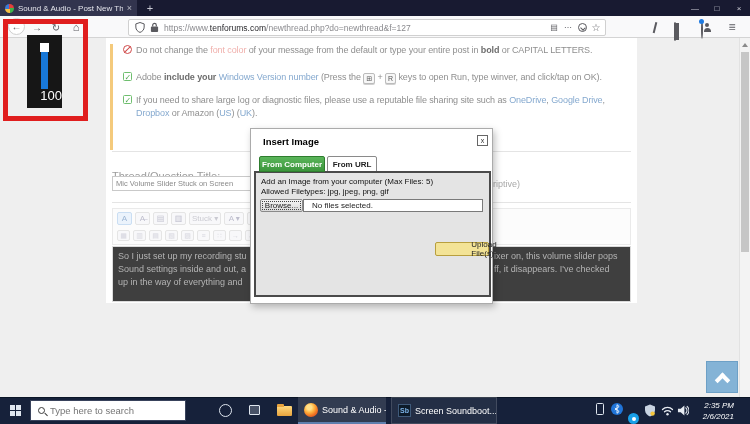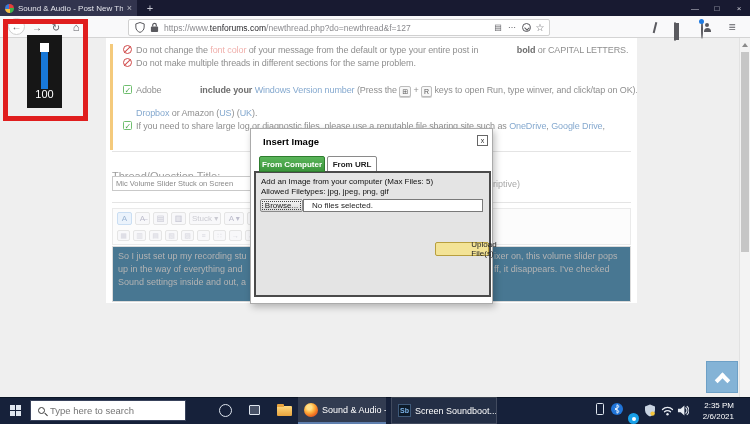--- a/index.html
+++ b/index.html
@@ -15,21 +15,21 @@
              background: conic-gradient(#e4413a 0 90deg, #3bb54a 90deg 180deg, #f6c142 180deg 270deg, #3a7bd5 270deg 360deg); }
   .tab-title { font-size:8px; color:#e2e3ea; white-space:nowrap; overflow:hidden; flex:1; }
   .tab-close { font-size:9px; color:#b9bac4; cursor:default; }
   .newtab { left:142px; top:0; width:16px; height:16px; color:#c9cad4; font-size:11px; display:flex; align-items:center; justify-content:center; }
   .winctl { top:0; width:22px; height:16px; color:#cfd0d9; font-size:8px; display:flex; align-items:center; justify-content:center; }
 
   
   .navbar { left:0; top:16px; width:750px; height:22px; background:#f9f9fa; border-bottom:1px solid #d4d4d4; }
   .navbtn { color:#5a5a5f; font-size:10px; display:flex; align-items:center; justify-content:center; }
   .backbtn { left:8px; top:18px; width:17px; height:17px; background:#fff; border:1px solid #cfcfcf; border-radius:50%; }
-  .urlbar { left:128px; top:19px; width:422px; height:17px; background:#fff; border:1px solid #d0d0d0; border-radius:2px; display:flex; align-items:center; }
+  .urlbar { left:128px; top:19px; width:478px; height:17px; background:#fff; border:1px solid #d0d0d0; border-radius:2px; display:flex; align-items:center; }
   .urltext { font-size:8.5px; white-space:nowrap; overflow:hidden; }
   .u-gray { color:#8a8a8e; } .u-dark { color:#2a2a2e; }
   .pageact { color:#5a5a5f; font-size:8px; display:flex; align-items:center; justify-content:center; width:14px; }
   .pocket { width:9px; height:9px; border:1.2px solid #5a5a5f; border-radius:50%; position:relative; }
   .pocket::after { content:""; position:absolute; left:2px; top:1.5px; width:3px; height:3px; border-left:1.2px solid #5a5a5f; border-bottom:1.2px solid #5a5a5f; transform:rotate(-45deg); }
   .libicon { width:9px; height:11px; background:
       linear-gradient(90deg, #5a5a5f 0 1.5px, transparent 1.5px 3.5px, #5a5a5f 3.5px 5px, transparent 5px); position:relative; }
   .libicon::after { content:""; position:absolute; left:6px; top:0; width:1.5px; height:11px; background:#5a5a5f; transform:rotate(14deg); }
   .sbicon { width:12px; height:10px; border:1.2px solid #5a5a5f; border-radius:1px; position:relative; }
   .sbicon::after { content:""; position:absolute; left:0; top:0; width:4px; height:100%; background:#5a5a5f; }
@@ -40,38 +40,38 @@
 
   
   .content { left:106px; top:38px; width:531px; height:265px; background:#fff; overflow:hidden; }
   .yellowbar { left:4px; top:6px; width:3px; height:106px; background:#f4ca7c; }
   .rules { left:17px; top:6px; width:512px; font-size:9px; color:#8f8f8f; letter-spacing:-0.1px; }
   .rline { white-space:nowrap; height:13px; line-height:13px; }
   .noicon { display:inline-block; width:9px; height:9px; border:1.3px solid #d04a4a; border-radius:50%; position:relative; vertical-align:-1px; margin-right:4px; }
   .noicon::after { content:""; position:absolute; left:-1px; top:3px; width:9px; height:1.3px; background:#d04a4a; transform:rotate(-45deg); }
   .okicon { display:inline-block; width:9px; height:9px; border:1.3px solid #6fbf6f; border-radius:1.5px; position:relative; vertical-align:-1px; margin-right:4px; color:#55a855; }
   .okicon::after { content:"✓"; position:absolute; left:0.5px; top:-2.5px; font-size:8px; }
-  .lnk { color:#85a9cf; } .pinklnk { color:#f0b0ac; } .bld { font-weight:bold; color:#6e6e6e;margin-left:36px; }
+  .lnk { color:#85a9cf; } .pinklnk { color:#f0b0ac; } .bld { font-weight:bold; color:#6e6e6e; }
   .kbd { display:inline-block; min-width:10px; padding:0 2px; border:1px solid #bcbcbc; background:#f7f7f7;
          border-radius:2px; box-shadow:0 1px 0 #d0d0d0; font-size:7px; color:#555; text-align:center; line-height:9px; vertical-align:-1px; }
   .divline { height:1px; background:#e4e4e4; }
   .fieldlabel { font-size:11px; color:#9c9c9c; }
   .titleinput { left:6px; top:138px; width:352px; height:15px; border:1px solid #c9c9c9; background:#fff;
                 font-size:7.5px; color:#8a8a8a; padding:0 3px; font-family:"Liberation Sans",sans-serif; }
   .hinttail { left:387px; top:141px; font-size:9px; color:#a9a9a9; }
 
   
   .ed-toolbar { left:6px; top:170px; width:519px; height:37px; border:1px solid #d9d9d9; background:#fbfbfb; opacity:.55; }
   .tbrow { position:absolute; left:4px; display:flex; gap:3px; align-items:center; }
   .tb-icon { height:13px; min-width:15px; padding:0 2px; border:1px solid #d0d0d0; background:#f4f4f6; border-radius:2px;
              font-size:8px; color:#8a8aa6; display:inline-flex; align-items:center; justify-content:center; white-space:nowrap; }
   .tbactive { background:#dcebfb; border-color:#9fc4ea; color:#4a78b0; }
   .tbwide { min-width:30px; color:#a0a0ae; } .tbmid { min-width:20px; }
   .tb2 { height:11px; min-width:13px; font-size:7px; color:#b3b3c4; }
-  .ed-body { left:6px; top:208px; width:519px; height:56px; border:1px solid #cfcfcf; background:#0c4a6e; opacity:.75; }
+  .ed-body { left:6px; top:208px; width:519px; height:56px; border:1px solid #cfcfcf; background:#000000; opacity:.75; }
   .ed-text { font-size:9px; color:#9b9b9b; line-height:13px; white-space:nowrap; }
 
   
   .scrolltrack { left:739px; top:38px; width:11px; height:359px; background:#f3f3f3; border-left:1px solid #e2e2e2; }
   .scrollarrow { left:742px; top:43px; width:0; height:0; border-left:3px solid transparent; border-right:3px solid transparent; border-bottom:4px solid #8a8a8a; }
   .scrollthumb { left:741px; top:52px; width:8px; height:200px; background:#c6c6c6; }
   .backtotop { left:706px; top:361px; width:32px; height:32px; background:#84b3d6; border:1px solid #6da0c6; display:flex; align-items:center; justify-content:center; }
   .chev { width:11px; height:11px; border-left:4px solid #fff; border-top:4px solid #fff; transform:rotate(45deg) translate(2px,2px); }
 
   
@@ -91,21 +91,21 @@
   .filefield { left:47px; top:26px; width:180px; height:13px; background:#fff; border:1px solid #7a7a7a;
                font-size:8px; color:#222; display:flex; align-items:center; padding-left:8px; }
   .upload { left:179px; top:69px; width:54px; height:14px; background:#f3e396; border:1px solid #b89f3e; border-radius:2px;
             font-size:8px; color:#222; display:flex; align-items:center; justify-content:center;padding-left:44px; }
 
   
   .redbox { left:3px; top:19px; width:85px; height:102px; border:5px solid #e01e1e; z-index:40; }
   .volbox { left:27px; top:35px; width:35px; height:73px; background:#161616; z-index:30; }
   .volthumb { left:13px; top:8px; width:9px; height:9px; background:#fff; }
   .voltrack { left:14px; top:17px; width:7px; height:37px; background:#1878d8; }
-  .vollabel { left:0; top:53px; width:35px; text-align:center; font-size:11px; color:#fff; }
+  .vollabel { left:0; top:53px; width:35px; text-align:right; font-size:13px; color:#fff; }
 
   
   .taskbar { left:0; top:397px; width:750px; height:27px; background:#16213a; border-top:1px solid #0a1526; z-index:45; }
   .startlogo { left:10px; top:405px; width:5px; height:5px; background:#dfe6ef;
                box-shadow:6px 0 0 #dfe6ef, 0 6px 0 #dfe6ef, 6px 6px 0 #dfe6ef; }
   .searchbox { left:30px; top:400px; width:156px; height:21px; background:#fff; border:1px solid #39435c; display:flex; align-items:center; }
   .mag { width:7px; height:7px; border:1.4px solid #3a3a3a; border-radius:50%; margin:0 5px 0 7px; position:relative; }
   .mag::after { content:""; position:absolute; left:5px; top:5.5px; width:4px; height:1.4px; background:#3a3a3a; transform:rotate(45deg); }
   .searchtext { font-size:9.5px; color:#454545; border:none; outline:none; width:115px; font-family:"Liberation Sans",sans-serif; background:transparent; }
   .cortana { left:219px; top:404px; width:13px; height:13px; border:1.5px solid #dfe6ef; border-radius:50%; }
@@ -176,26 +176,25 @@
   <div class="abs" style="left:701px; top:21px;">
     <span class="acct"><span class="acct-dot"></span></span>
   </div>
   <div class="abs navbtn" style="left:725px; top:20px; width:14px; height:14px; font-size:12px;">≡</div>
 
   <div class="abs content">
     <div class="abs yellowbar"></div>
 
     <div class="abs rules">
       <div class="rline"><span class="noicon"></span><span>Do not change the </span><span class="pinklnk">font color</span><span> of your message from the default or type your entire post in </span><span class="bld">bold</span><span> or CAPITAL LETTERS.</span></div>
-      <div class="rline"><span class="noicon"></span><span>Do not make multiple threads in different sections for the same problem.</span></div>
       <div style="height:14px;"></div>
       <div class="rline"><span class="okicon"></span><span>Adobe </span><span class="bld">include your </span><span class="lnk">Windows Version number</span><span> (Press the </span><span class="kbd">⊞</span> <span>+</span> <span class="kbd">R</span><span> keys to open Run, type winver, and click/tap on OK).</span></div>
       <div style="height:10px;"></div>
+      <div class="rline"><span class="okicon"></span><span>If you need to share large log or diagnostic files, please use a reputable file sharing site such as </span><span class="lnk">OneDrive</span><span>, </span><span class="lnk">Google Drive</span><span>,</span></div>
       <div class="rline" style="padding-left:13px;"><span class="lnk">Dropbox</span><span> or Amazon (</span><span class="lnk">US</span><span>) (</span><span class="lnk">UK</span><span>).</span></div>
-      <div class="rline"><span class="okicon"></span><span>If you need to share large log or diagnostic files, please use a reputable file sharing site such as </span><span class="lnk">OneDrive</span><span>, </span><span class="lnk">Google Drive</span><span>,</span></div>
     </div>
 
     <div class="abs divline" style="left:6px; top:113px; width:519px;"></div>
     <div class="abs fieldlabel" style="left:6px; top:132px;">Thread/Question Title:</div>
     <input class="abs titleinput" value="Mic Volume Slider Stuck on Screen" style="">
     <div class="abs hinttail">riptive)</div>
     <div class="abs divline" style="left:6px; top:164px; width:519px;"></div>
 
     <div class="abs ed-toolbar">
       <div class="tbrow" style="top:3px;">
@@ -224,22 +223,22 @@
           <span class="tb-icon tb2">→</span>
           <span class="tb-icon tb2">←</span>
           <span class="tb-icon tb2">↺</span>
           <span class="tb-icon tb2">↻</span>
         </div>
     </div>
 
     <div class="abs ed-body">
       <div class="abs ed-text" style="left:5px; top:3px;">
         <div>So I just set up my recording stu</div>
+        <div>Sound settings inside and out, a</div>
         <div>up in the way of everything and</div>
-        <div>Sound settings inside and out, a</div>
       </div>
       <div class="abs ed-text" style="left:381px; top:3px;">
         <div>ixer on, this volume slider pops</div>
         <div>ff, it disappears. I've checked</div>
       </div>
     </div>
   </div>
 
   <div class="abs scrolltrack"></div>
   <div class="abs scrollarrow"></div>
@@ -308,18 +307,18 @@
         <path d="M1.5 4.5 a7 7 0 0 1 10 0 M3.5 6.8 a4.2 4.2 0 0 1 6 0" fill="none" stroke="#e6ebf2" stroke-width="1.3" stroke-linecap="round"></path>
         <circle cx="6.5" cy="9.2" r="1.2" fill="#e6ebf2"></circle>
       </svg>
   </div>
   <div class="abs tray" style="left:677px; z-index:46;">
     <svg width="12" height="11" viewBox="0 0 13 12">
         <path d="M1 4 H4 L8 0.5 V11.5 L4 8 H1 Z" fill="#e6ebf2"></path>
         <path d="M9.5 3 a4 4 0 0 1 0 6 M11 1.5 a6 6 0 0 1 0 9" fill="none" stroke="#e6ebf2" stroke-width="1.1" stroke-linecap="round"></path>
       </svg>
   </div>
-  <div class="abs clock" style="z-index:46;">
+  <div class="abs clock" style="z-index:46;font-style:italic;">
     <div>2:35 PM</div>
     <div>2/6/2021</div>
   </div>
 
 </div>
 
 </body></html>

